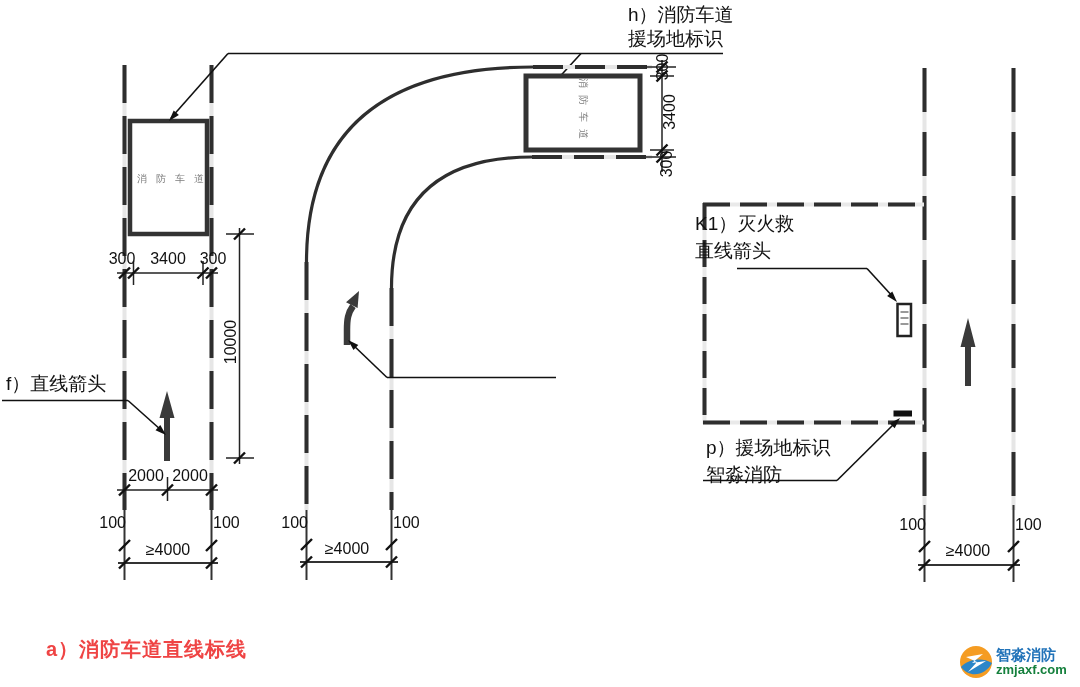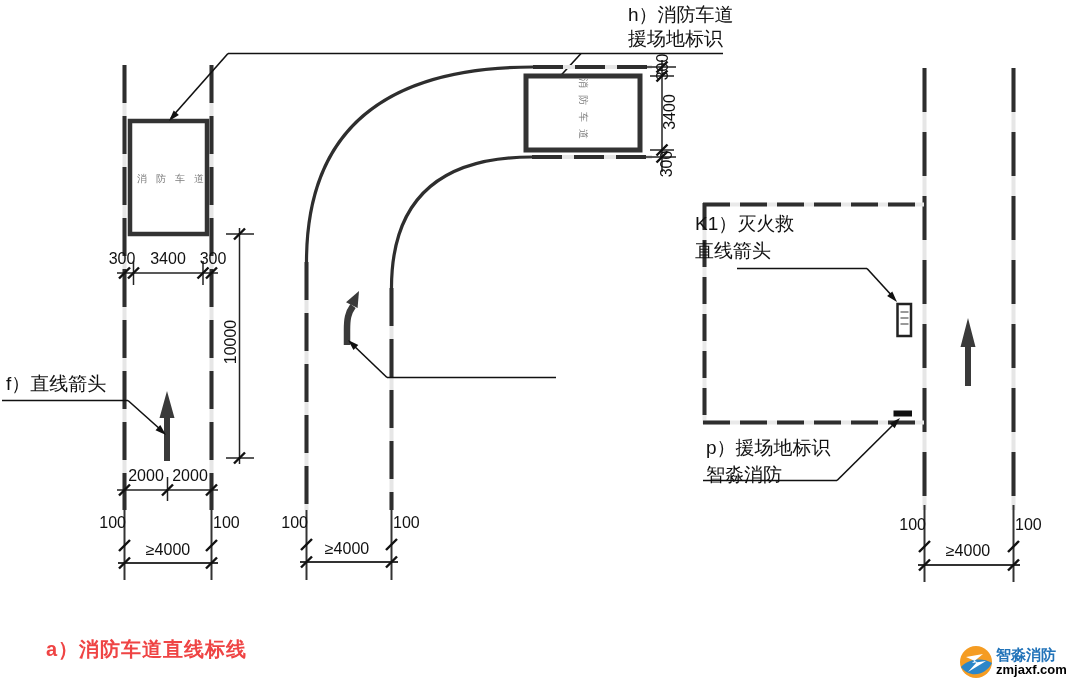--- a/index.html
+++ b/index.html
@@ -14,21 +14,21 @@
   .cap{font-size:20px;color:#ef4444;letter-spacing:1px;font-weight:bold;}
   .center{text-align:center;}
   .right{text-align:right;}
   .vrot{transform:rotate(-90deg);transform-origin:center center;}
   .vrot-cw{transform:rotate(90deg);transform-origin:center center;}
   .lanetext{font-size:10px;color:#7d7d7d;letter-spacing:9px;text-align:center;}
   .lanetext-b{font-size:10px;color:#7d7d7d;letter-spacing:7px;text-align:center;}
   .wm{position:absolute;left:958px;top:643px;display:flex;align-items:center;z-index:5;}
   .wm-text{margin-left:2px;line-height:1.05;}
   .wm-brand{font-size:15px;font-weight:bold;color:#2173b9;}
-  .wm-site{font-size:13px;font-weight:bold;color:#000000;}
+  .wm-site{font-size:13px;font-weight:bold;color:#15803d;}
 </style>
 </head>
 <body>
 
 <div class="canvas">
 
   <svg class="linework" width="1080" height="687" viewBox="0 0 1080 687">
 
     <g stroke-linecap="butt" fill="none">
       <line x1="124.5" y1="65" x2="124.5" y2="510" stroke="#e6e6e6" stroke-width="4"></line>

